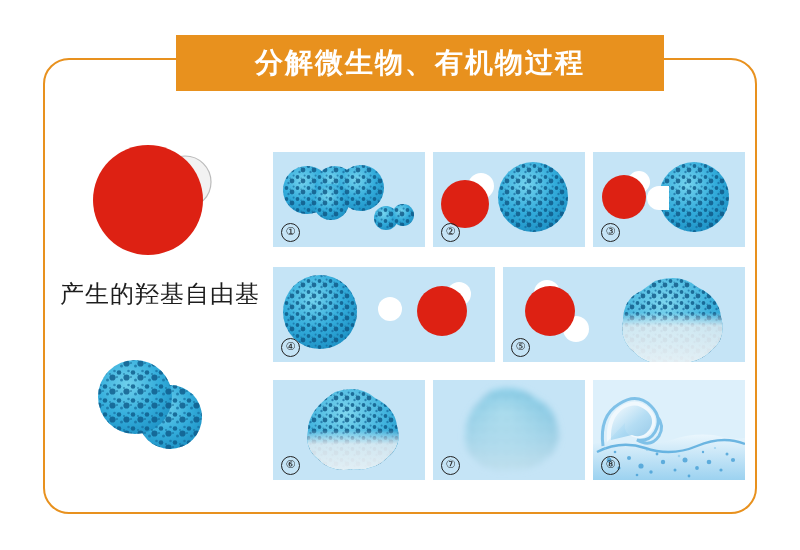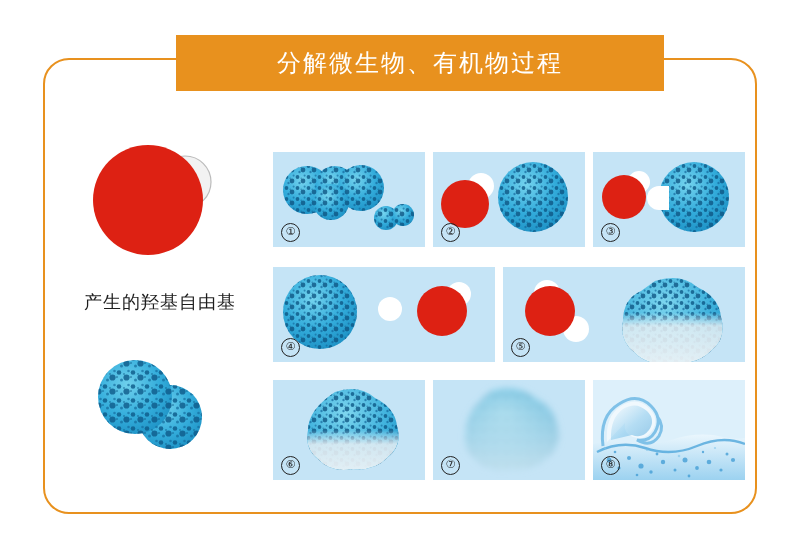--- a/index.html
+++ b/index.html
@@ -27,40 +27,40 @@
   .banner{
     position:absolute;
     left:176px;top:35px;
     width:488px;height:56px;
     background:#E8911E;
     display:flex;align-items:center;justify-content:center;
     z-index:5;
   }
   .banner-text{
     color:#ffffff;
-    font-size:24px;
+    font-size:28px;
     letter-spacing:2px;
-    font-weight:400;
+    font-weight:700;
     white-space:nowrap;
   }
 
   
   .legend{
     position:absolute;
     left:60px;top:140px;
     width:200px;height:360px;
   }
   .legend-block{position:absolute;left:0;width:200px;text-align:center;}
   .legend-block.radical{top:0;}
   .legend-block.microbe{top:215px;}
   .legend-art{position:relative;height:130px;}
   .legend-art.microbe-art{height:110px;}
   .legend-label{
-    font-size:18px;color:#1d1d1d;letter-spacing:1px;
-    margin-top:20px;white-space:nowrap;
+    font-size:24px;color:#1d1d1d;letter-spacing:1px;
+    margin-top:8px;white-space:nowrap;
   }
 
   
   .panel{
     position:absolute;
     background:#C5E4F6;
     overflow:hidden;
   }
   .panel-num{
     position:absolute;left:8px;bottom:5px;

